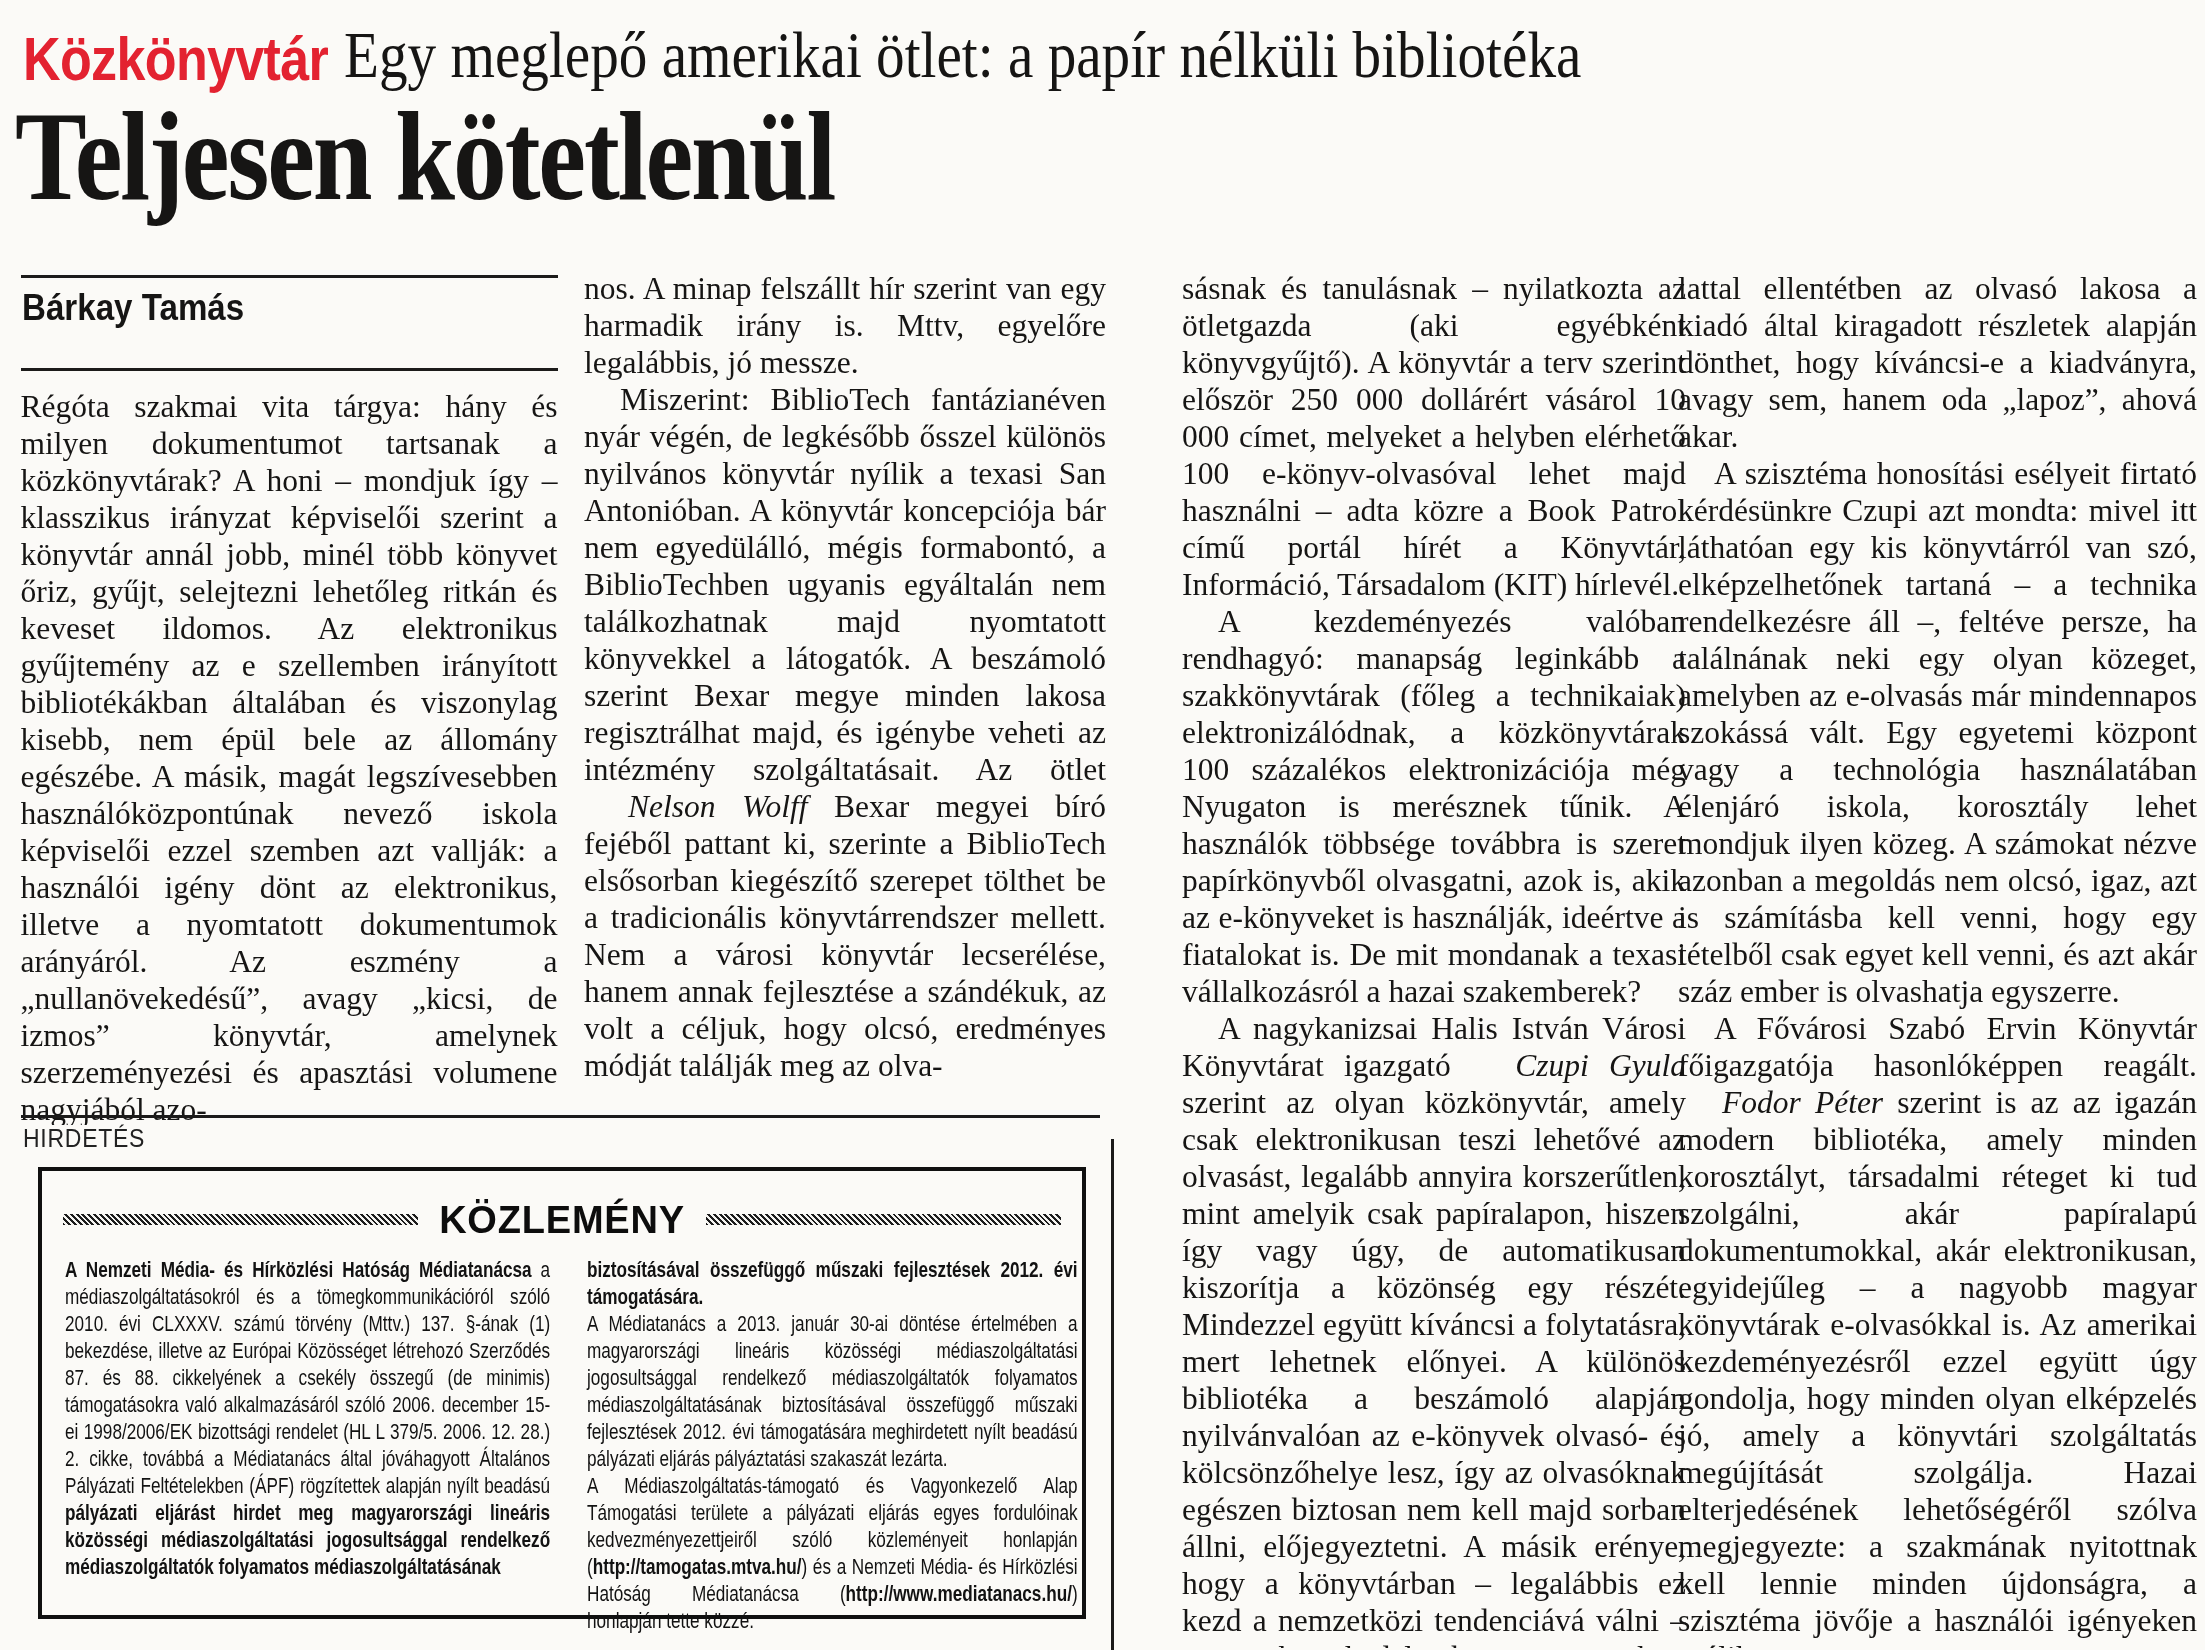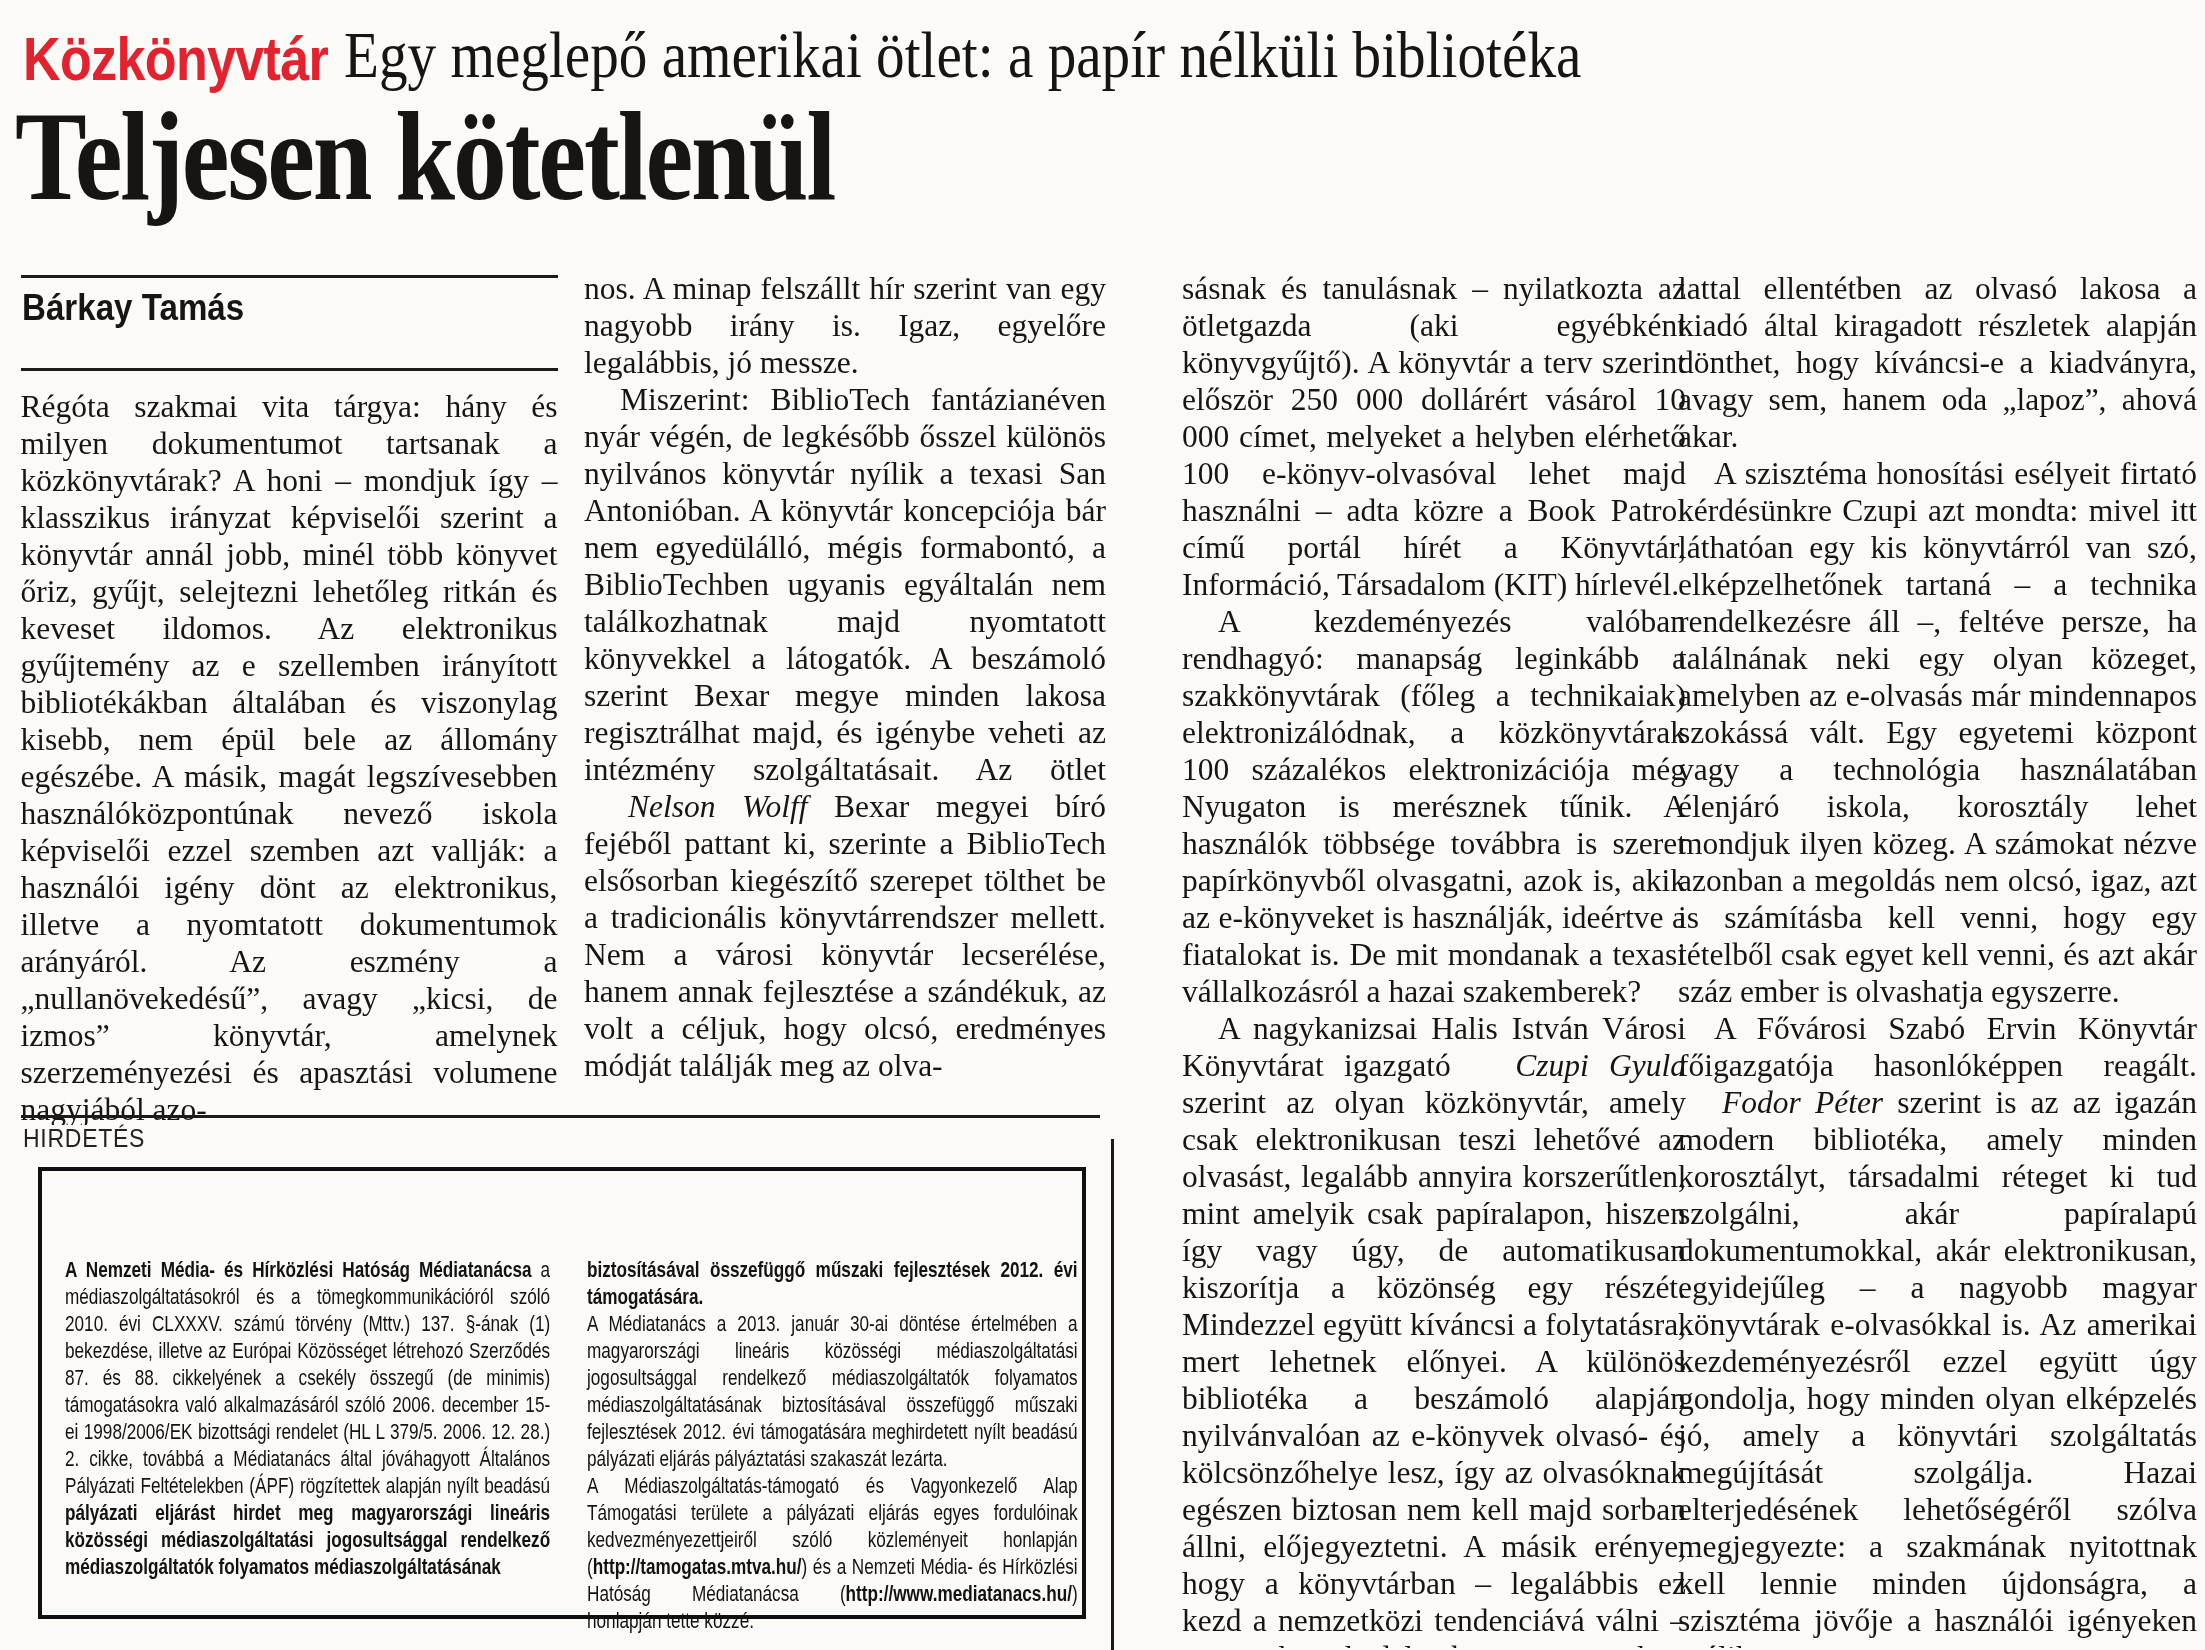--- a/index.html
+++ b/index.html
@@ -115,38 +115,43 @@
   <h1 class="headline" style="margin:0">Teljesen kötetlenül</h1>
 
   <div class="byline-rule-top"></div>
   <div class="byline-name">Bárkay Tamás</div>
   <div class="byline-rule-bottom"></div>
 
   <div class="col col1">
       <p><span>Régóta szakmai vita tárgya: hány és milyen dokumentumot tartsanak a közkönyvtárak? A honi – mondjuk így – klasszikus irányzat képviselői szerint a könyvtár annál jobb, minél több könyvet őriz, gyűjt, selejtezni lehetőleg ritkán és keveset ildomos. Az elektronikus gyűjtemény az e szellemben irányított bibliotékákban általában és viszonylag kisebb, nem épül bele az állomány egészébe. A másik, magát legszívesebben használóközpontúnak nevező iskola képviselői ezzel szemben azt vallják: a használói igény dönt az elektronikus, illetve a nyomtatott dokumentumok arányáról. Az eszmény a „nullanövekedésű”, avagy „kicsi, de izmos” könyvtár, amelynek szerzeményezési és apasztási volumene nagyjából azo-</span></p>
     </div>
   <div class="col col2">
-      <p><span>nos. A minap felszállt hír szerint van egy nagyobb irány is. Igaz, egyelőre legalábbis, jó messze.</span></p>
+      <p><span>nos. A minap felszállt hír szerint van egy harmadik irány is. Mttv, egyelőre legalábbis, jó messze.</span></p>
       <p class="ind"><span>Miszerint: BiblioTech fantázianéven nyár végén, de legkésőbb ősszel különös nyilvános könyvtár nyílik a texasi San Antonióban. A könyvtár koncepciója bár nem egyedülálló, mégis formabontó, a BiblioTechben ugyanis egyáltalán nem találkozhatnak majd nyomtatott könyvekkel a látogatók. A beszámoló szerint Bexar megye minden lakosa regisztrálhat majd, és igénybe veheti az intézmény szolgáltatásait. Az ötlet </span><span class="run-italic">Nelson Wolff</span><span> Bexar megyei bíró fejéből pattant ki, szerinte a BiblioTech elsősorban kiegészítő szerepet tölthet be a tradicionális könyvtárrendszer mellett. Nem a városi könyvtár lecserélése, hanem annak fejlesztése a szándékuk, az volt a céljuk, hogy olcsó, eredményes módját találják meg az olva-</span></p>
     </div>
   <div class="col col3">
       <p><span>sásnak és tanulásnak – nyilatkozta az ötletgazda (aki egyébként könyvgyűjtő). A könyvtár a terv szerint először 250 000 dollárért vásárol 10 000 címet, melyeket a helyben elérhető 100 e-könyv-olvasóval lehet majd használni – adta közre a Book Patrol című portál hírét a Könyvtár, Információ, Társadalom (KIT) hírlevél.</span></p>
       <p class="ind"><span>A kezdeményezés valóban rendhagyó: manapság leginkább a szakkönyvtárak (főleg a technikaiak) elektronizálódnak, a közkönyvtárak 100 százalékos elektronizációja még Nyugaton is merésznek tűnik. A használók többsége továbbra is szeret papírkönyvből olvasgatni, azok is, akik az e-könyveket is használják, ideértve a fiatalokat is. De mit mondanak a texasi vállalkozásról a hazai szakemberek?</span></p>
       <p class="ind"><span>A nagykanizsai Halis István Városi Könyvtárat igazgató </span><span class="run-italic">Czupi Gyula</span><span> szerint az olyan közkönyvtár, amely csak elektronikusan teszi lehetővé az olvasást, legalább annyira korszerűtlen, mint amelyik csak papíralapon, hiszen így vagy úgy, de automatikusan kiszorítja a közönség egy részét. Mindezzel együtt kíváncsi a folytatásra, mert lehetnek előnyei. A különös bibliotéka a beszámoló alapján nyilvánvalóan az e-könyvek olvasó- és kölcsönzőhelye lesz, így az olvasóknak egészen biztosan nem kell majd sorban állni, előjegyeztetni. A másik erénye, hogy a könyvtárban – legalábbis ez kezd a nemzetközi tendenciává válni – az e-kereskedelemben megszokott gyakor-</span></p>
     </div>
   <div class="col col4">
       <p><span>lattal ellentétben az olvasó lakosa a kiadó által kiragadott részletek alapján dönthet, hogy kíváncsi-e a kiadványra, avagy sem, hanem oda „lapoz”, ahová akar.</span></p>
       <p class="ind"><span>A szisztéma honosítási esélyeit firtató kérdésünkre Czupi azt mondta: mivel itt láthatóan egy kis könyvtárról van szó, elképzelhetőnek tartaná – a technika rendelkezésre áll –, feltéve persze, ha találnának neki egy olyan közeget, amelyben az e-olvasás már mindennapos szokássá vált. Egy egyetemi központ vagy a technológia használatában élenjáró iskola, korosztály lehet mondjuk ilyen közeg. A számokat nézve azonban a megoldás nem olcsó, igaz, azt is számításba kell venni, hogy egy tételből csak egyet kell venni, és azt akár száz ember is olvashatja egyszerre.</span></p>
       <p class="ind"><span>A Fővárosi Szabó Ervin Könyvtár főigazgatója hasonlóképpen reagált. </span><span class="run-italic">Fodor Péter</span><span> szerint is az az igazán modern bibliotéka, amely minden korosztályt, társadalmi réteget ki tud szolgálni, akár papíralapú dokumentumokkal, akár elektronikusan, egyidejűleg – a nagyobb magyar könyvtárak e-olvasókkal is. Az amerikai kezdeményezésről ezzel együtt úgy gondolja, hogy minden olyan elképzelés jó, amely a könyvtári szolgáltatás megújítását szolgálja. Hazai elterjedésének lehetőségéről szólva megjegyezte: a szakmának nyitottnak kell lennie minden újdonságra, a szisztéma jövője a használói igényeken múlik.</span></p>
     </div>
 
   <div class="ad-top-rule"></div>
   <div class="ad-label">HIRDETÉS</div>
 
   <div class="announcement-box">
+    <div class="box-titlerow">
+      <div class="ornament"></div>
+      <div class="box-title">KÖZLEMÉNY</div>
+      <div class="ornament"></div>
+    </div>
     <div class="adcol adcol-left">
         <p><span class="run-bold">A Nemzeti Média- és Hírközlési Hatóság Médiatanácsa</span><span> a médiaszolgáltatásokról és a tömegkommunikációról szóló 2010. évi CLXXXV. számú törvény (Mttv.) 137. §-ának (1) bekezdése, illetve az Európai Közösséget létrehozó Szerződés 87. és 88. cikkelyének a csekély összegű (de minimis) támogatásokra való alkalmazásáról szóló 2006. december 15-ei 1998/2006/EK bizottsági rendelet (HL L 379/5. 2006. 12. 28.) 2. cikke, továbbá a Médiatanács által jóváhagyott Általános Pályázati Feltételekben (ÁPF) rögzítettek alapján nyílt beadású </span><span class="run-bold">pályázati eljárást hirdet meg magyarországi lineáris közösségi médiaszolgáltatási jogosultsággal rendelkező médiaszolgáltatók folyamatos médiaszolgáltatásának</span></p>
       </div>
     <div class="adcol adcol-right">
         <p><span class="run-bold">biztosításával összefüggő műszaki fejlesztések 2012. évi támogatására.</span></p>
         <p><span>A Médiatanács a 2013. január 30-ai döntése értelmében a magyarországi lineáris közösségi médiaszolgáltatási jogosultsággal rendelkező médiaszolgáltatók folyamatos médiaszolgáltatásának biztosításával összefüggő műszaki fejlesztések 2012. évi támogatására meghirdetett nyílt beadású pályázati eljárás pályáztatási szakaszát lezárta.</span></p>
         <p><span>A Médiaszolgáltatás-támogató és Vagyonkezelő Alap Támogatási területe a pályázati eljárás egyes fordulóinak kedvezményezettjeiről szóló közleményeit honlapján (</span><span class="run-bold">http://tamogatas.mtva.hu/</span><span>) és a Nemzeti Média- és Hírközlési Hatóság Médiatanácsa (</span><span class="run-bold">http://www.mediatanacs.hu/</span><span>) honlapján tette közzé.</span></p>
       </div>
   </div>
 

